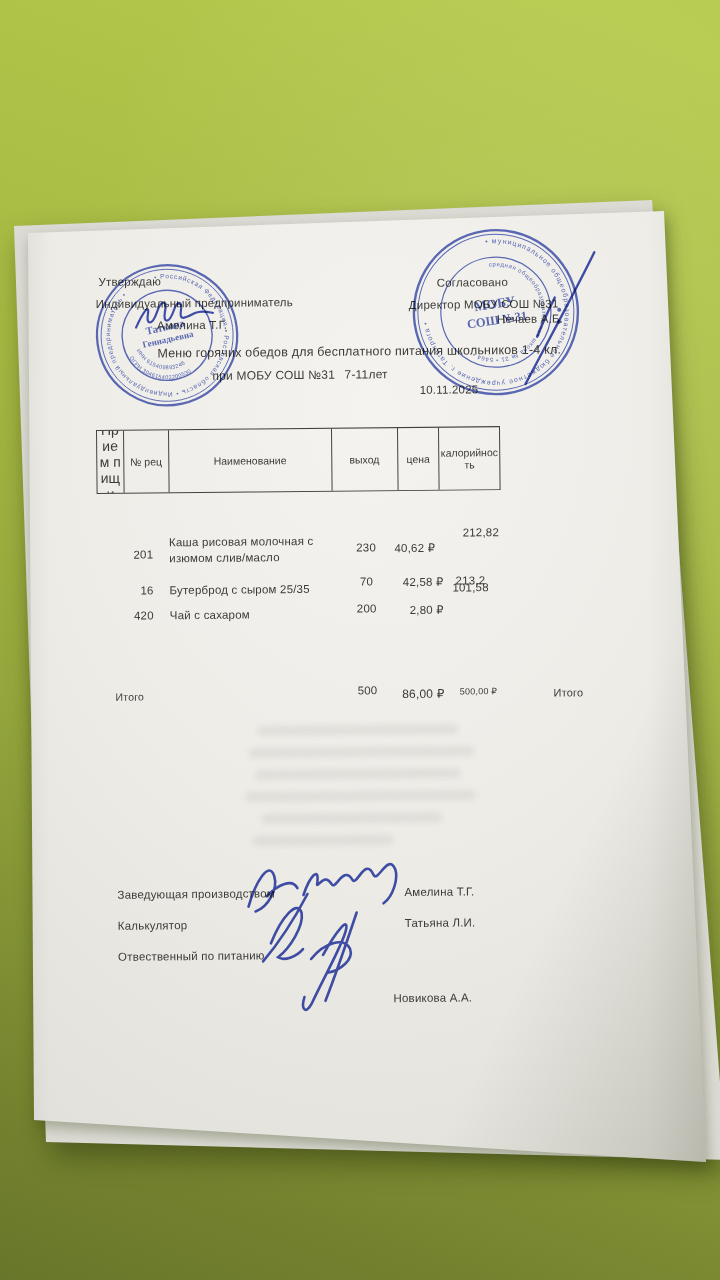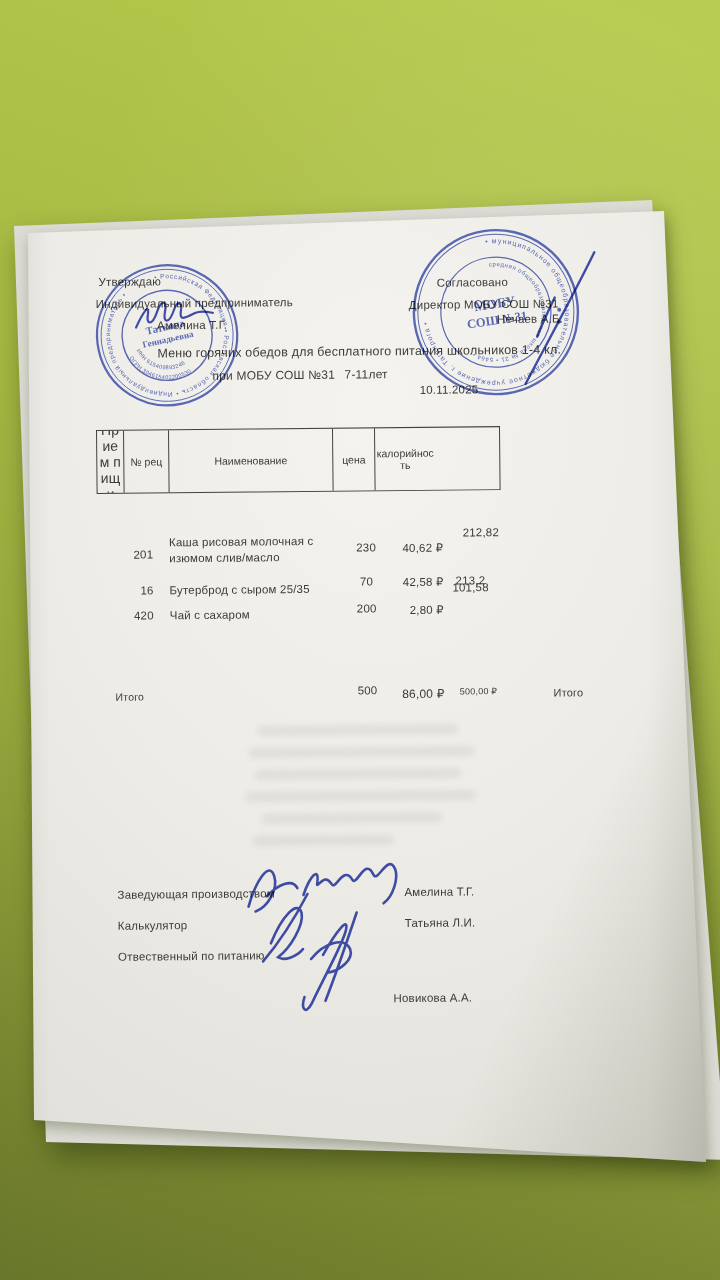--- a/index.html
+++ b/index.html
@@ -81,28 +81,29 @@
 
   <div class="t ctr" style="left:140px;top:347px;width:440px;font-size:12.5px;">Меню горячих обедов для бесплатного питания школьников 1-4 кл.</div>
   <div class="t" style="left:213px;top:370px;font-size:12px;">при МОБУ СОШ №31</div>
   <div class="t" style="left:345px;top:370px;font-size:12px;">7-11лет</div>
   <div class="t" style="left:420px;top:387px;">10.11.2025</div>
 
   <div class="menu-head">
     <div class="hc c0">Прием пищи</div>
     <div class="hc c1">№ рец</div>
     <div class="hc c2">Наименование</div>
+    <div class="hc c3">выход</div>
     <div class="hc c4">цена</div>
     <div class="hc c5">калорийность</div>
   </div>
 
   <div class="cell rgt" style="left:118px;top:549px;width:34px;">201</div>
   <div class="cell wrapcell" style="left:168px;top:535px;width:175px;">Каша рисовая молочная с изюмом слив/масло</div>
   <div class="cell ctr" style="left:332px;top:544px;width:66px;">230</div>
-  <div class="cell rgt" style="left:362px;top:544px;width:80px;">40,62 ₽</div>
+  <div class="cell rgt" style="left:354px;top:544px;width:80px;">40,62 ₽</div>
   <div class="cell ctr" style="left:440px;top:530px;width:58px;text-align:right;">212,82</div>
 
   <div class="cell rgt" style="left:118px;top:585px;width:34px;">16</div>
   <div class="cell" style="left:168px;top:585px;width:200px;">Бутерброд с сыром 25/35</div>
   <div class="cell ctr" style="left:332px;top:578px;width:66px;">70</div>
   <div class="cell rgt" style="left:362px;top:578px;width:80px;">42,58 ₽</div>
   <div class="cell ctr" style="left:440px;top:578px;width:58px;">213,2</div>
 
   <div class="cell rgt" style="left:118px;top:610px;width:34px;">420</div>
   <div class="cell" style="left:168px;top:610px;width:200px;">Чай с сахаром</div>

